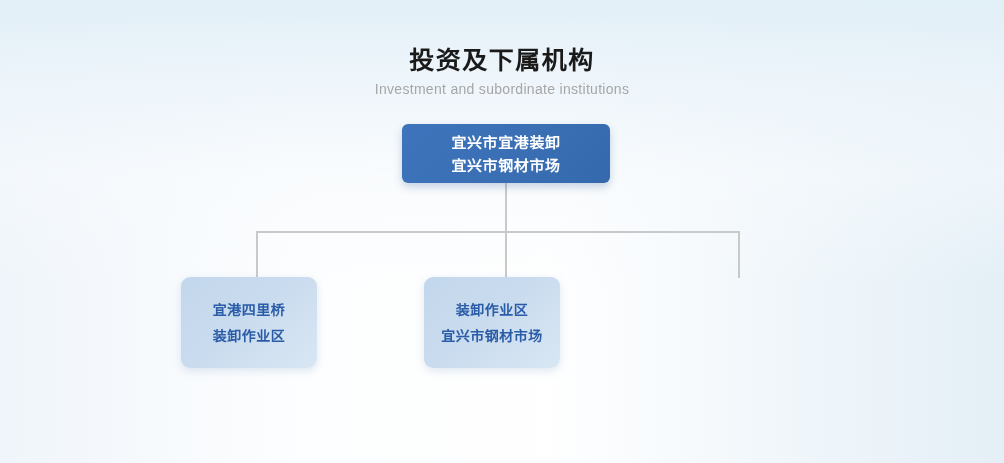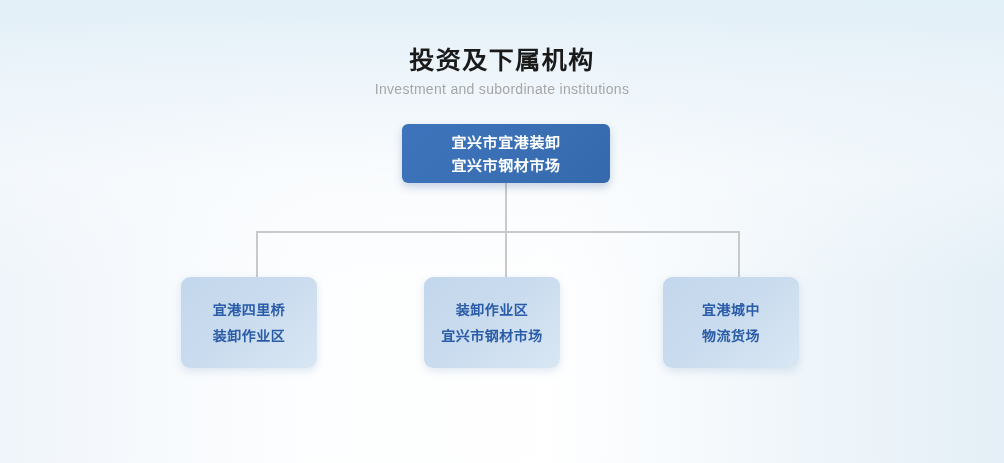--- a/index.html
+++ b/index.html
@@ -157,19 +157,15 @@
     <div class="node node-child child-1">
       <span class="node-line">宜港四里桥</span>
       <span class="node-line">装卸作业区</span>
     </div>
 
     <div class="node node-child child-2">
       <span class="node-line">装卸作业区</span>
       <span class="node-line">宜兴市钢材市场</span>
     </div>
 
-    <div class="node node-child child-3">
-      <span class="node-line">宜港城中</span>
-      <span class="node-line">物流货场</span>
-    </div>
 
   </div>
 </div>
 
 </body></html>

